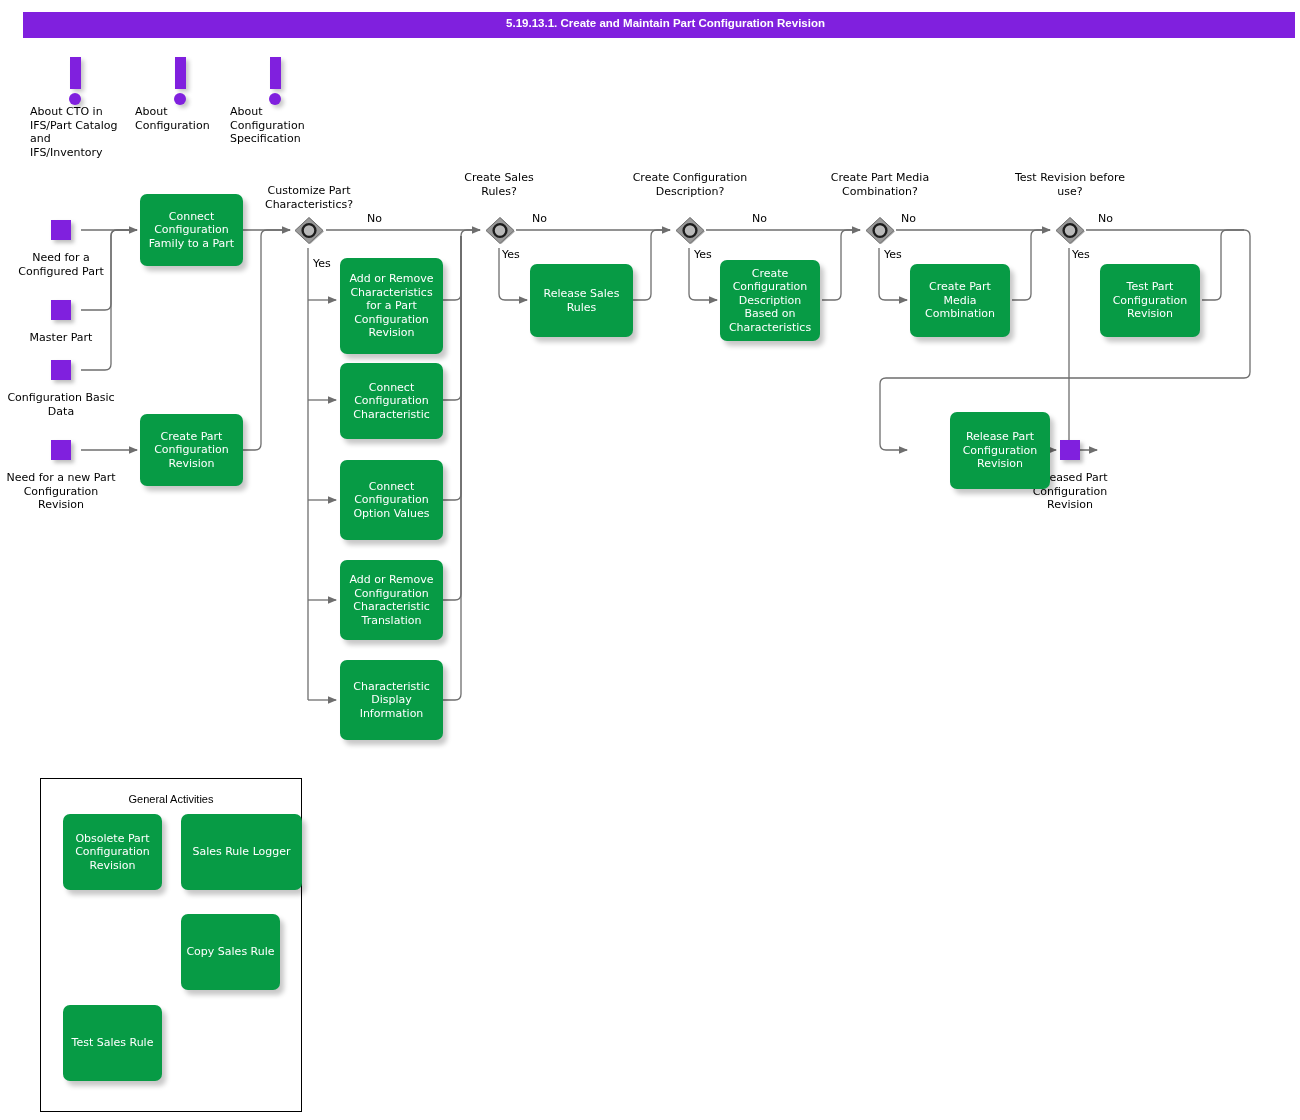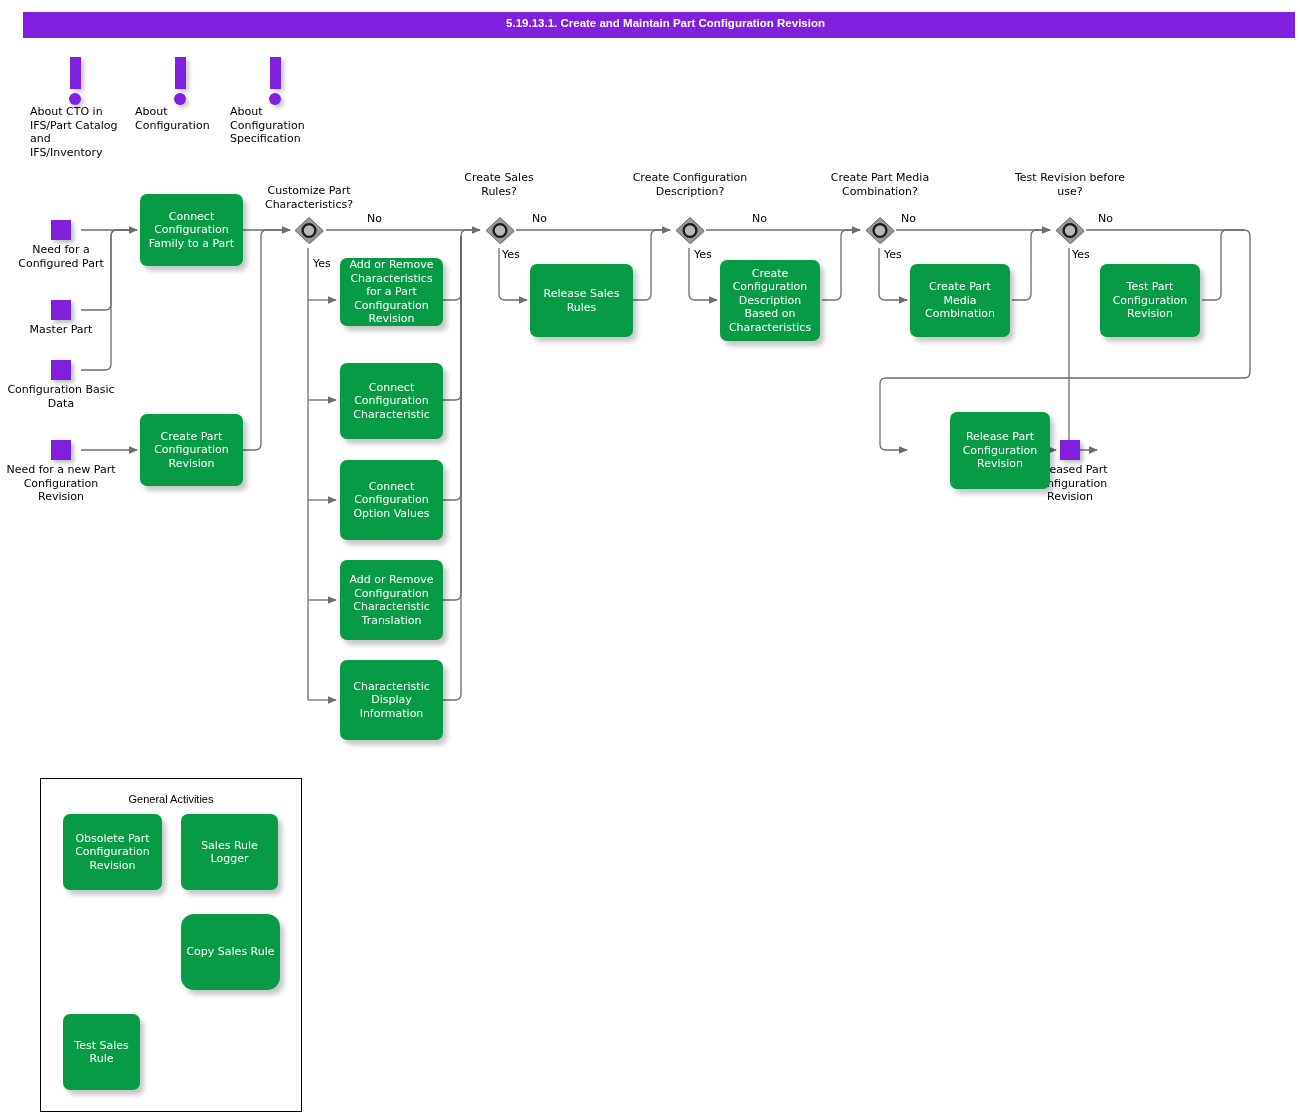--- a/index.html
+++ b/index.html
@@ -26,21 +26,21 @@
        box-shadow:4px 5px 5px rgba(0,0,0,.22);
        display:flex;align-items:center;justify-content:center;
        text-align:center;color:#ffffff;font-size:11px;line-height:13.5px;
        padding:2px 4px;box-sizing:border-box;}
   .act span{display:block;width:100%;}
 
   
   .sq{position:absolute;width:20px;height:20px;background:#8020de;
       box-shadow:3px 3px 4px rgba(0,0,0,.25);}
   .sqlabel{position:absolute;text-align:center;font-size:11px;
-           line-height:13.5px;color:#000;}
+           line-height:13.5px;color:#000;margin-top:8px;}
 
   
   .gw{position:absolute;width:34px;height:34px;}
   .gwlabel{position:absolute;text-align:center;font-size:11px;
            line-height:13.5px;color:#000;}
   .edgelabel{position:absolute;font-size:11px;line-height:13px;color:#000;
              white-space:nowrap;}
 
   
   .info{position:absolute;width:90px;}
@@ -161,21 +161,21 @@
   <div class="sqlabel" style="left:1014px;top:463px;width:112px;">Released Part Configuration Revision</div>
 
   <div class="act" style="left:140px;top:194px;width:103px;height:72px;">
     <span>Connect Configuration Family to a Part</span>
   </div>
 
   <div class="act" style="left:140px;top:414px;width:103px;height:72px;">
     <span>Create Part Configuration Revision</span>
   </div>
 
-  <div class="act" style="left:340px;top:258px;width:103px;height:68px;">
+  <div class="act" style="left:340px;top:258px;width:103px;height:96px;">
     <span>Add or Remove Characteristics for a Part Configuration Revision</span>
   </div>
 
   <div class="act" style="left:340px;top:363px;width:103px;height:76px;">
     <span>Connect Configuration Characteristic</span>
   </div>
 
   <div class="act" style="left:340px;top:460px;width:103px;height:80px;">
     <span>Connect Configuration Option Values</span>
   </div>
@@ -262,24 +262,24 @@
   </div>
   <div class="edgelabel" style="left:1098px;top:212px;">No</div>
   <div class="edgelabel" style="left:1072px;top:248px;">Yes</div>
 
   <div class="panel" style="left:40px;top:778px;width:260px;height:332px;">
     <div class="ptitle">General Activities</div>
 
     <div class="act" style="left:22px;top:35px;width:99px;height:76px;">
       <span>Obsolete Part Configuration Revision</span>
     </div>
-    <div class="act" style="left:140px;top:35px;width:97px;height:76px;">
+    <div class="act" style="left:140px;top:35px;width:121px;height:76px;">
       <span>Sales Rule Logger</span>
     </div>
-    <div class="act" style="left:140px;top:135px;width:99px;height:76px;border-radius:13px;">
+    <div class="act" style="left:140px;top:135px;width:99px;height:76px;">
       <span>Copy Sales Rule</span>
     </div>
-    <div class="act" style="left:22px;top:235px;width:77px;height:76px;">
+    <div class="act" style="left:22px;top:226px;width:99px;height:76px;">
       <span>Test Sales Rule</span>
     </div>
   </div>
 
 </div>
 
 </body></html>

